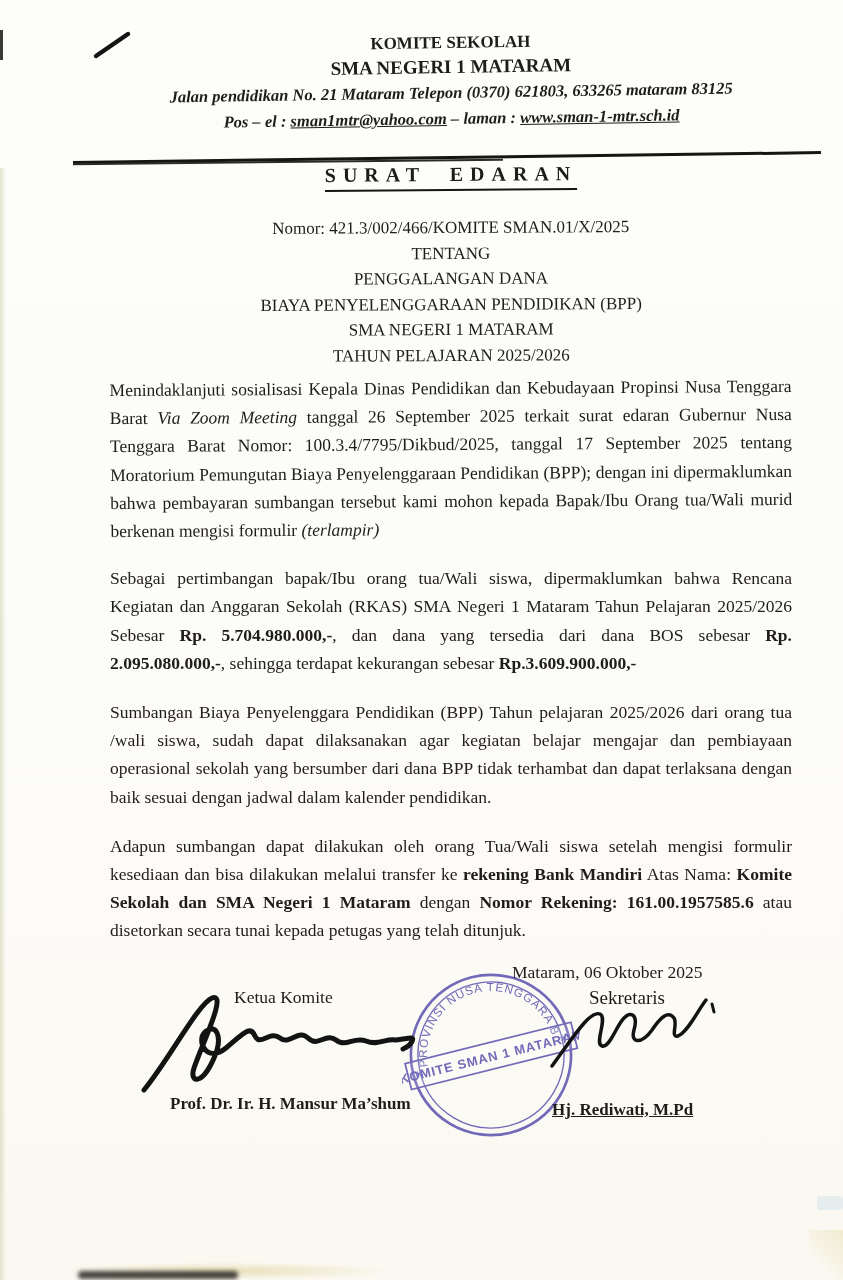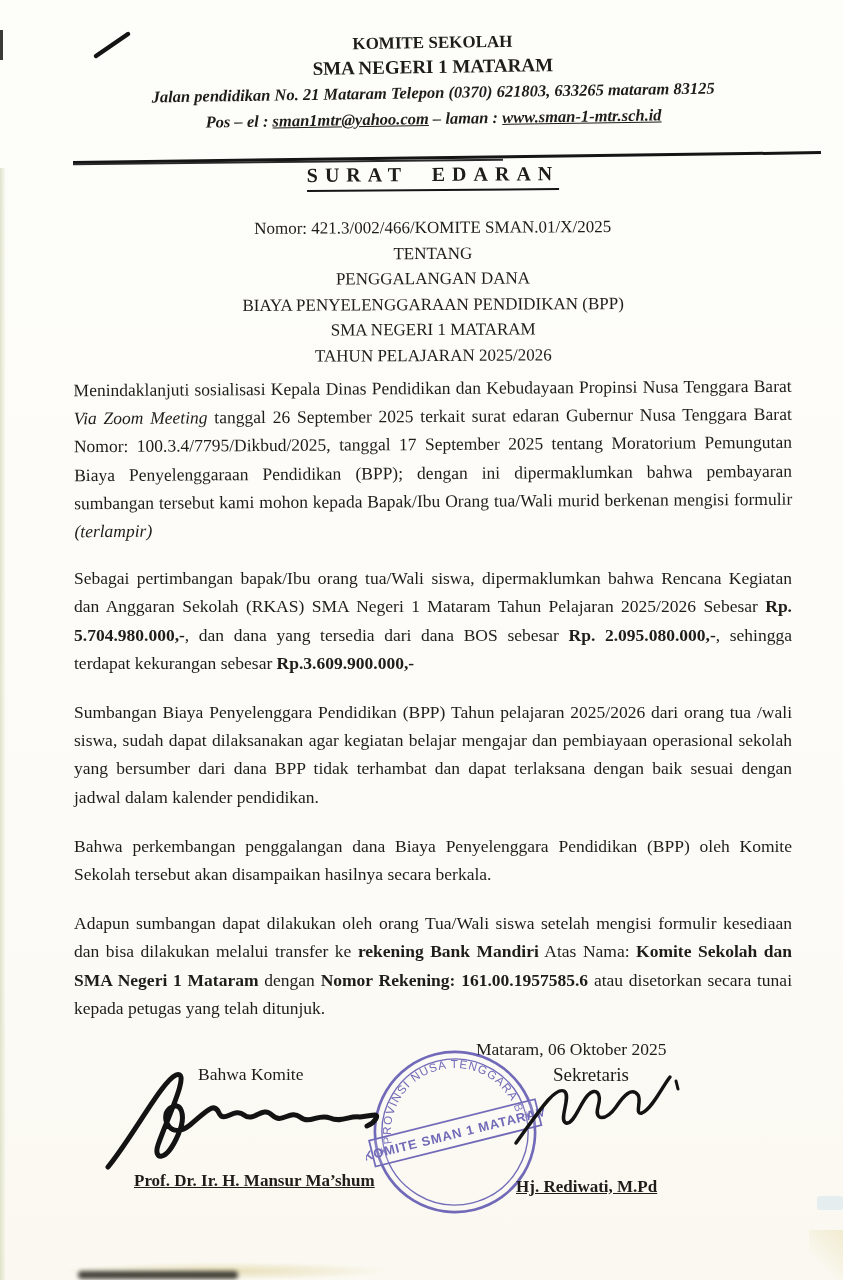--- a/index.html
+++ b/index.html
@@ -5,21 +5,21 @@
   html,body{margin:0;padding:0;background:#e9e9e9;}
   .page{
     position:relative;
     width:843px;height:1280px;
     margin:0 auto;
     background:linear-gradient(180deg,#fdfdfa 0%,#fcfbf7 70%,#faf8f0 100%);
     overflow:hidden;
     font-family:"Liberation Serif","DejaVu Serif",serif;
     color:#1f1d1a;
   }
-  .content{position:relative;padding:26px 51px 0 74px;}
+  .content{position:relative;padding:26px 51px 0 110px;}
   
   .letterhead{text-align:center;transform:rotate(-0.9deg);margin-top:6px;}
   .lh1{font-weight:bold;font-size:17px;line-height:22px;}
   .lh2{font-weight:bold;font-size:19px;line-height:26px;}
   .lh3{font-weight:bold;font-style:italic;font-size:16.5px;line-height:26px;}
   .lh4{font-weight:bold;font-style:italic;font-size:16.5px;line-height:25px;}
   .lh4 .u{text-decoration:underline;}
   .rule{position:absolute;left:73px;top:156px;width:748px;height:3px;background:#151515;transform:rotate(-0.75deg);}
   .rule2{position:absolute;left:73px;top:161px;width:430px;height:1.5px;background:#2a2a2a;transform:rotate(-0.6deg);}
   
@@ -30,21 +30,21 @@
   .body-text{margin-top:6px;font-size:17.5px;line-height:28.2px;text-align:justify;}
   .body-text p{margin:0 0 21px 0;}
   .p1{transform:rotate(-0.35deg);}
   i.it{font-style:italic;}
   b.bd{font-weight:bold;}
   
   .signoff{position:relative;height:188px;margin-top:-6px;}
   .date{position:absolute;left:402px;top:2px;font-size:17.5px;}
   .role-left{position:absolute;left:124px;top:27px;font-size:17.5px;}
   .role-right{position:absolute;left:479px;top:27px;font-size:19px;}
-  .name-left{position:absolute;left:60px;top:134px;font-size:17px;font-weight:bold;text-decoration:underline;text-align:right;}
+  .name-left{position:absolute;left:60px;top:134px;font-size:17px;font-weight:bold;text-align:right;}
   .name-right{position:absolute;left:442px;top:140px;font-size:17px;font-weight:bold;text-decoration:underline;text-align:center;}
   .stamp{position:absolute;left:292px;top:6px;opacity:.78;}
   .sig-left{position:absolute;left:24px;top:26px;}
   .sig-right{position:absolute;left:436px;top:28px;}
   
   .art{position:absolute;pointer-events:none;}
   .edge-left{left:0;top:168px;width:6px;bottom:0;height:1112px;background:linear-gradient(90deg,#d9ddbf,rgba(240,241,228,0));opacity:.8;}
   .corner-mark{left:0;top:30px;width:3px;height:30px;background:#3a3a36;}
   .smudge-bottom{left:78px;top:1271px;width:160px;height:8px;background:#32312a;border-radius:4px;filter:blur(2px);opacity:.9;}
   .smudge-glow{left:60px;top:1262px;width:330px;height:18px;background:radial-gradient(ellipse at center,rgba(214,198,130,.5),rgba(214,198,130,0) 70%);}
@@ -88,29 +88,28 @@
       <div>TAHUN PELAJARAN 2025/2026</div>
     </div>
 
     <div class="body-text">
       <p class="p1"><span>Menindaklanjuti sosialisasi Kepala Dinas Pendidikan dan Kebudayaan Propinsi Nusa Tenggara Barat </span><i class="it">Via Zoom Meeting</i><span> tanggal 26 September 2025 terkait surat edaran Gubernur Nusa Tenggara Barat Nomor: 100.3.4/7795/Dikbud/2025, tanggal 17 September 2025 tentang Moratorium Pemungutan Biaya Penyelenggaraan Pendidikan (BPP); dengan ini dipermaklumkan bahwa pembayaran sumbangan tersebut kami mohon kepada Bapak/Ibu Orang tua/Wali murid berkenan mengisi formulir </span><i class="it">(terlampir)</i></p>
 
       <p><span>Sebagai pertimbangan bapak/Ibu orang tua/Wali siswa, dipermaklumkan bahwa Rencana Kegiatan dan Anggaran Sekolah (RKAS) SMA Negeri 1 Mataram Tahun Pelajaran 2025/2026 Sebesar </span><b class="bd">Rp. 5.704.980.000,-</b><span>, dan dana yang tersedia dari dana BOS sebesar </span><b class="bd">Rp. 2.095.080.000,-</b><span>, sehingga terdapat kekurangan sebesar </span><b class="bd">Rp.3.609.900.000,-</b></p>
 
       <p>Sumbangan Biaya Penyelenggara Pendidikan (BPP) Tahun pelajaran 2025/2026 dari orang tua /wali siswa, sudah dapat dilaksanakan agar kegiatan belajar mengajar dan pembiayaan operasional sekolah yang bersumber dari dana BPP tidak terhambat dan dapat terlaksana dengan baik sesuai dengan jadwal dalam kalender pendidikan.</p>
 
-      <p>Bahwa perkembangan penggalangan dana Biaya Penyelenggara Pendidikan (BPP) oleh Komite Sekolah tersebut  akan disampaikan hasilnya secara berkala.</p>
 
       <p><span>Adapun sumbangan dapat dilakukan oleh orang Tua/Wali siswa setelah mengisi formulir kesediaan dan bisa dilakukan melalui transfer ke </span><b class="bd">rekening Bank Mandiri</b><span> Atas Nama: </span><b class="bd">Komite Sekolah dan SMA Negeri 1 Mataram</b><span> dengan </span><b class="bd">Nomor Rekening: 161.00.1957585.6</b><span> atau disetorkan secara tunai kepada petugas yang telah ditunjuk.</span></p>
 
     </div>
 
     <div class="signoff">
       <div class="date">Mataram, 06 Oktober 2025</div>
-      <div class="role-left">Bahwa Komite</div>
+      <div class="role-left">Ketua Komite</div>
       <div class="role-right">Sekretaris</div>
 
       <svg class="stamp" width="178" height="178" viewBox="0 0 200 200">
         <g transform="rotate(-14 100 100)" fill="none" stroke="#4b42a8">
           <circle cx="100" cy="100" r="90" stroke-width="3"></circle>
           <circle cx="100" cy="100" r="82" stroke-width="1.5"></circle>
           <path id="arcTop" d="M 28,100 A 72,72 0 0 1 172,100" stroke="none"></path>
           <text font-size="13" fill="#4b42a8" stroke="none" letter-spacing="1.2" font-family="Liberation Sans, sans-serif"><textPath href="#arcTop" startOffset="2%">PROVINSI NUSA TENGGARA BARAT</textPath></text>
           <text x="178" y="106" font-size="13" fill="#4b42a8" stroke="none">✶</text>
           <text x="10" y="106" font-size="13" fill="#4b42a8" stroke="none">✶</text>

